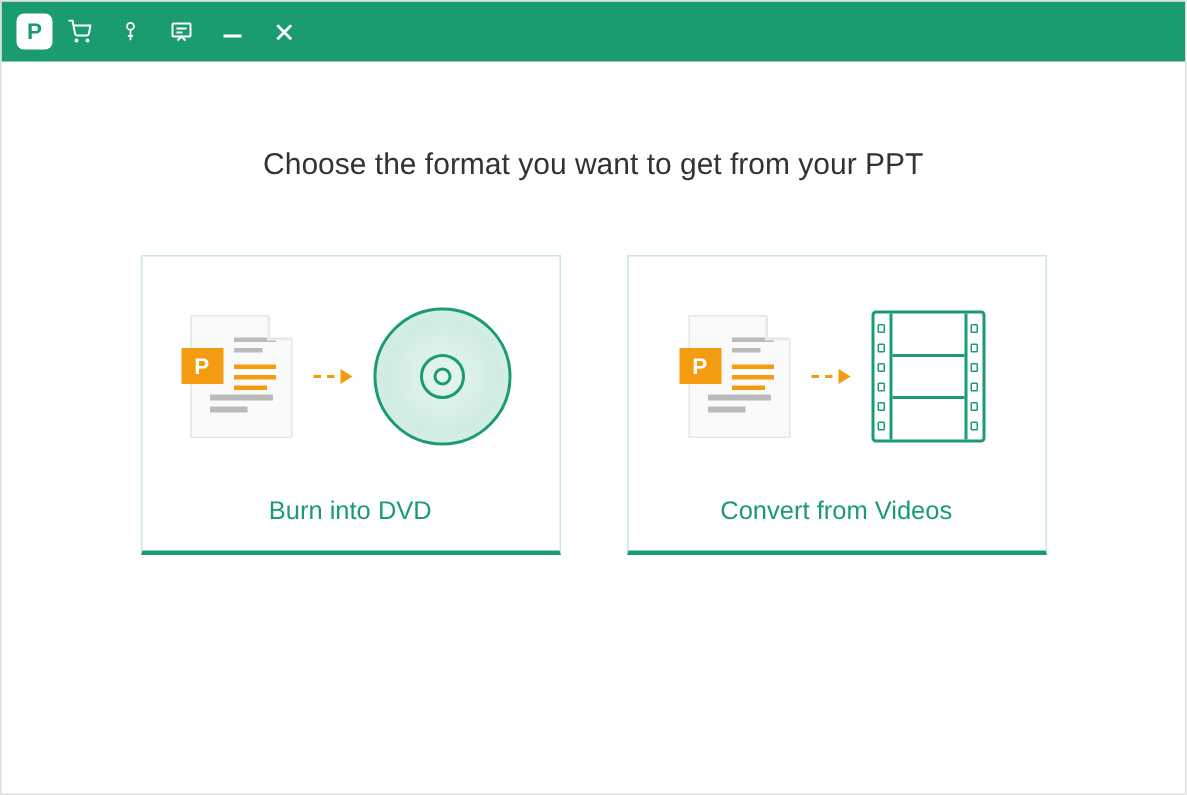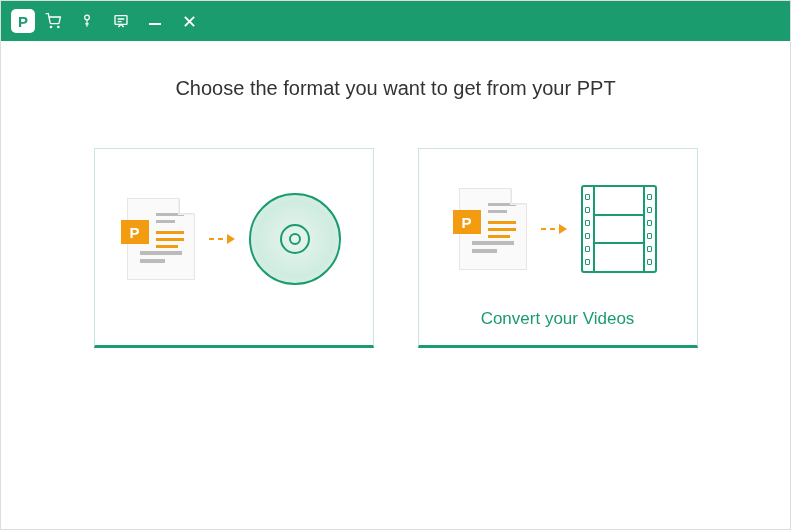--- a/index.html
+++ b/index.html
@@ -49,21 +49,21 @@
     width: 16px;
     height: 16px;
     display: flex;
     align-items: center;
     justify-content: center;
     cursor: pointer;
     color: #fff;
   }
   .tb-icon svg { display: block; }
   .main {
-    padding-top: 36px;
+    padding-top: 58px;
     text-align: center;
   }
   .heading {
     font-size: 20px;
     color: #333;
     font-weight: 500;
     margin-bottom: 48px;
   }
   .cards {
     display: flex;
@@ -318,20 +318,21 @@
           <div class="arrow-head"></div>
         </div>
         <div class="disc-wrap">
           <div class="disc-outer">
             <div class="disc-ring">
               <div class="disc-hole"></div>
             </div>
           </div>
         </div>
       </div>
+      <div class="card-label">Burn into DVD</div>
     </div>
 
     <div class="card">
       <div class="card-graphic">
         <div class="doc">
           <div class="doc-page">
             <div class="doc-lines">
               <div class="doc-line dl-g"></div>
               <div class="doc-line dl-g" style="width:70%"></div>
               <div class="doc-line dl-o" style="margin-top:8px"></div>
@@ -370,17 +371,17 @@
           <div class="film-rail">
             <div class="film-perf"></div>
               <div class="film-perf"></div>
               <div class="film-perf"></div>
             <div class="film-perf"></div>
               <div class="film-perf"></div>
               <div class="film-perf"></div>
           </div>
         </div>
       </div>
-      <div class="card-label">Convert your Videos</div>
+      <div class="card-label">Convert from Videos</div>
     </div>
 
   </div>
 </div>
 
 </body></html>

